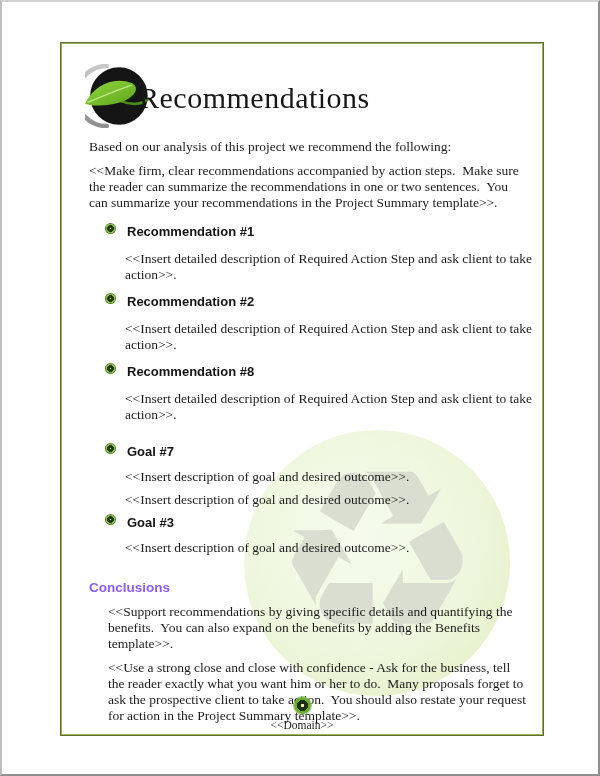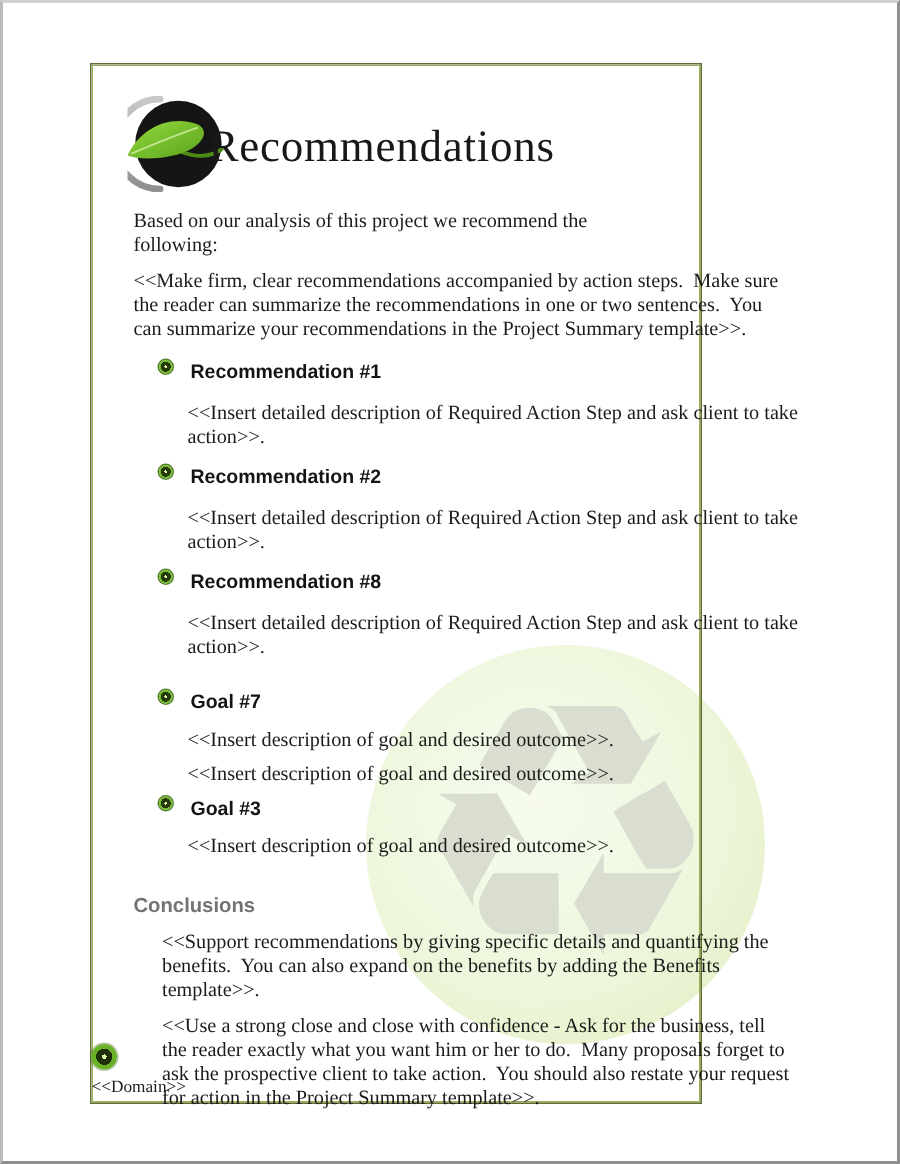--- a/index.html
+++ b/index.html
@@ -16,21 +16,21 @@
     background:radial-gradient(circle at 42% 40%, #f6fbee 0%, #eef7dd 52%, #e7f1cc 78%, #e2ebb6 100%);
     display:flex;align-items:center;justify-content:center;z-index:0;
   }
   .watermark .symbol{
     font-family:"DejaVu Sans",sans-serif;font-size:235px;line-height:1;
     color:#d9ded0;transform:translateY(-8px);user-select:none;
   }
 
   
   .page{
-    position:absolute;left:58px;top:40px;width:408px;height:694px;box-sizing:border-box;
+    position:absolute;left:58px;top:40px;width:484px;height:694px;box-sizing:border-box;
     border:1px solid #5f6e33;box-shadow:inset 0 0 0 1px #9cb05a;z-index:1;
   }
   .content{position:absolute;inset:0;padding:0 16px 0 28px;box-sizing:border-box}
 
   .logo-row{position:relative;height:68px;margin-top:20px}
   .logo{position:absolute;left:-4px;top:1px;width:64px;height:64px}
   .page-title{
     position:absolute;left:50px;top:20px;
     font-family:"Liberation Serif",serif;font-size:30px;font-weight:400;
     letter-spacing:0.5px;color:#181818;line-height:1;white-space:nowrap;
@@ -55,25 +55,25 @@
   .rec .item-head{margin-bottom:11px}
   .rec .item-desc{margin-bottom:11px}
   .goal .item-head{margin-bottom:9px}
   .goal .item-desc{margin-bottom:7px}
 
   .goals-lead{margin-top:11px}
   .goals-list{margin-top:21px}
 
   .conclusions-heading{
     margin-top:24px;font-family:"Liberation Sans",sans-serif;font-weight:bold;
-    font-size:13.5px;line-height:16px;color:#737373;
+    font-size:13.5px;line-height:16px;color:#8b5cf6;
   }
   .conclusion-para{margin:8px 0 0 19px;width:419px}
 
-  .footer{position:absolute;left:0;right:0;bottom:3px;z-index:2}
+  .footer{position:absolute;left:0;right:0;bottom:3px;text-align:center;z-index:2}
   .gear{
     display:inline-block;width:17px;height:17px;border-radius:50%;
     background:radial-gradient(circle at 50% 50%, #dff2ae 0 13%, #1f3008 13% 45%, #69b125 45% 80%, #44790f 80% 100%);
     box-shadow:0 0 0 1px rgba(70,100,25,.4);
   }
   .domain-label{font-size:11.5px;line-height:14px;color:#1b1b1b}
 </style>
 </head>
 <body>
 

